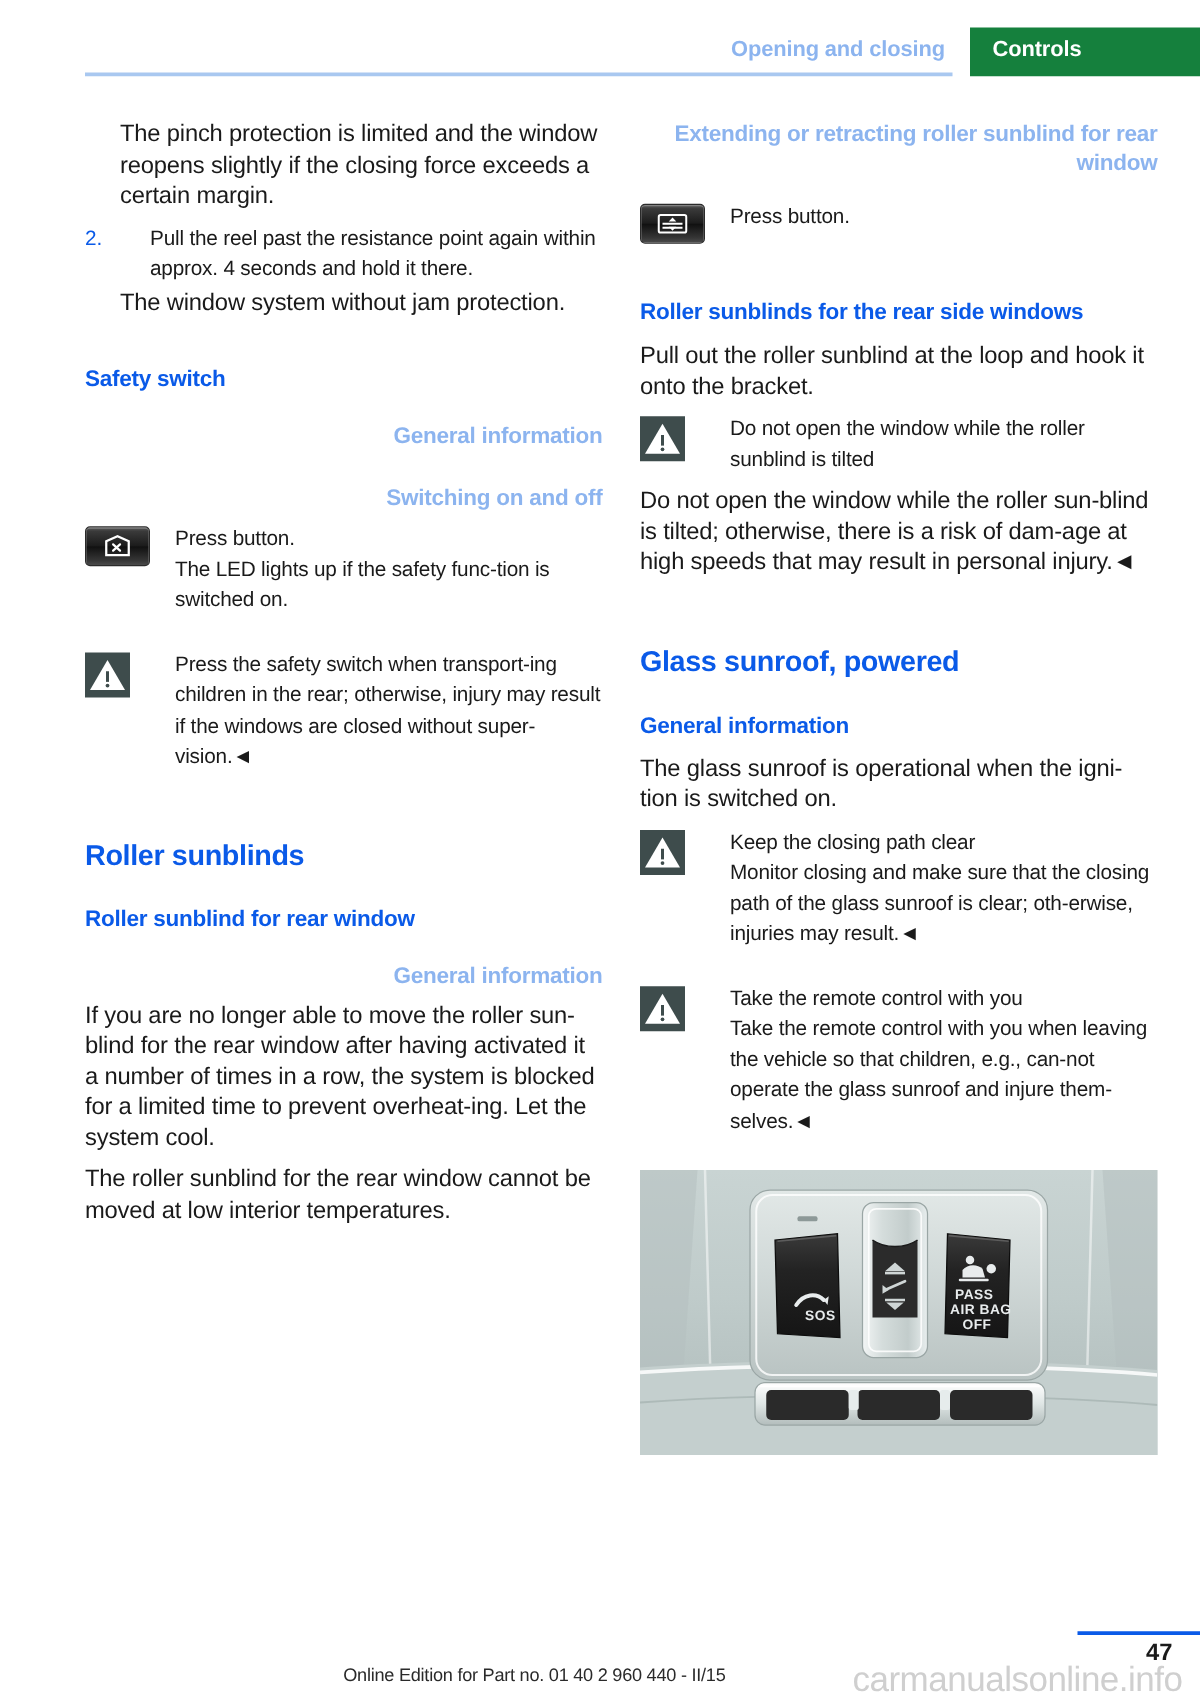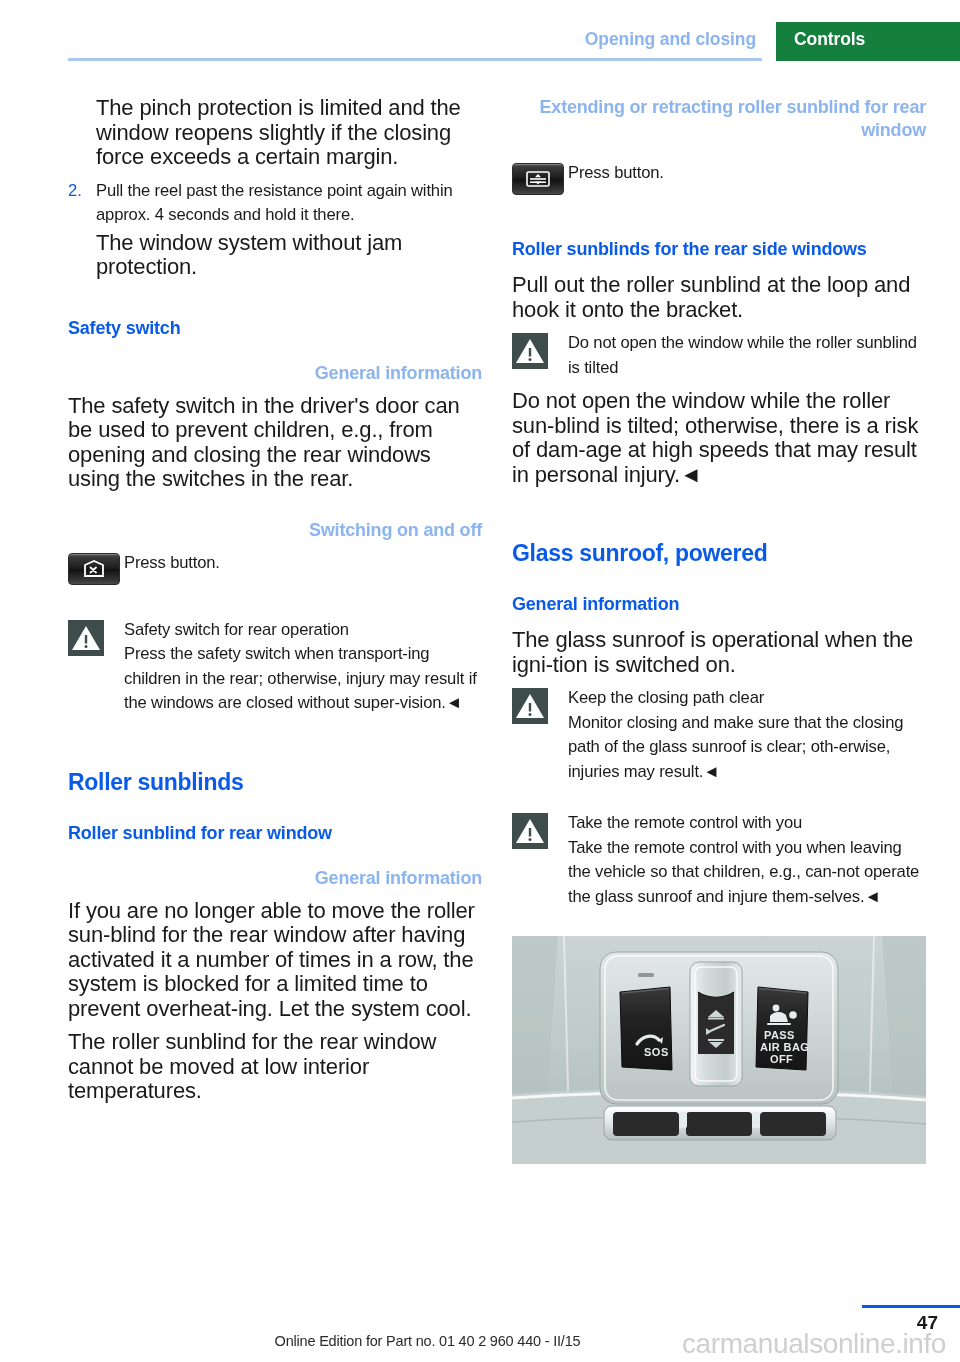--- a/index.html
+++ b/index.html
@@ -66,21 +66,21 @@
     position: absolute;
     top: 96px;
     width: 414px;
   }
   .col-left  { left: 68px; }
   .col-right { left: 512px; }
 
   
   p.body {
     margin: 0 0 9px 0;
-    font-size: 22px;
+    font-size: 19px;
     line-height: 24.5px;
     color: #1a1a1a;
     letter-spacing: -0.15px;
   }
   p.body.indent {
     margin-left: 28px;
   }
 
   h2.blue {
     margin: 0 0 12px 0;
@@ -127,40 +127,41 @@
     line-height: 24.5px;
     color: #0a5ae8;
     font-weight: normal;
   }
   .numlist-text {
     font-size: 16.6px;
     line-height: 24.5px;
     color: #1a1a1a;
     letter-spacing: -0.15px;
     display: block;
+    margin-left: 24px;
   }
 
   
   .iconblock {
     position: relative;
     margin: 0 0 9px 0;
     min-height: 40px;
   }
   .iconblock .icon-slot {
     position: absolute;
     left: 0;
     top: 2px;
   }
   .iconblock .icon-text {
     font-size: 16.6px;
     line-height: 24.5px;
     color: #1a1a1a;
     letter-spacing: -0.15px;
     margin: 0;
-    padding-left: 56px;
+    padding-left: 72px;
   }
 
   
   .warn-icon {
     width: 36px;
     height: 36px;
     background: #3e4c4c;
     display: block;
     position: relative;
   }
@@ -255,51 +256,50 @@
   <p class="body indent">The window system without jam protection.</p>
 
   <div class="spacer-lg"></div>
 
   <h2 class="blue">Safety switch</h2>
 
   <div class="spacer-sm"></div>
 
   <h3 class="lightblue">General information</h3>
 
-  <p class="body">The safety switch in the driver's door can be used to prevent children, e.g., from opening and closing the rear windows using the switches in the rear.</p>
 
   <div class="spacer-md"></div>
 
   <h3 class="lightblue">Switching on and off</h3>
 
   <div class="iconblock">
     <div class="icon-slot">
       <div class="btn-icon">
         <svg width="26" height="20" viewBox="0 0 26 20" aria-hidden="true">
           <path d="M4 17 L4 6 L13 2 L22 6 L22 17 Z" fill="none" stroke="#ffffff" stroke-width="1.8"></path>
           <path d="M9.5 8.5 L15 13.5 M15 8.5 L9.5 13.5" stroke="#ffffff" stroke-width="1.8" stroke-linecap="round"></path>
         </svg>
       </div>
     </div>
     <p class="icon-text">Press button.</p>
+    <p class="icon-text">The LED lights up if the safety func-tion is switched on.</p>
   </div>
 
   <div class="spacer-md"></div>
 
   <div class="iconblock">
     <div class="icon-slot">
       <div class="warn-icon">
         <svg width="36" height="36" viewBox="0 0 36 36" aria-hidden="true">
           <path d="M18 6 L32 30 L4 30 Z" fill="#ffffff"></path>
           <rect x="16.8" y="15" width="2.4" height="8.5" fill="#3e4c4c"></rect>
           <circle cx="18" cy="26.4" r="1.5" fill="#3e4c4c"></circle>
         </svg>
       </div>
     </div>
-    <p class="icon-text">Safety switch for rear operation</p>
     <p class="icon-text">Press the safety switch when transport-ing children in the rear; otherwise, injury may result if the windows are closed without super-vision.◄</p>
   </div>
 
   <div class="spacer-xl"></div>
 
   <h1 class="bigblue">Roller sunblinds</h1>
 
   <div class="spacer-sm"></div>
 
   <h2 class="blue">Roller sunblind for rear window</h2>

